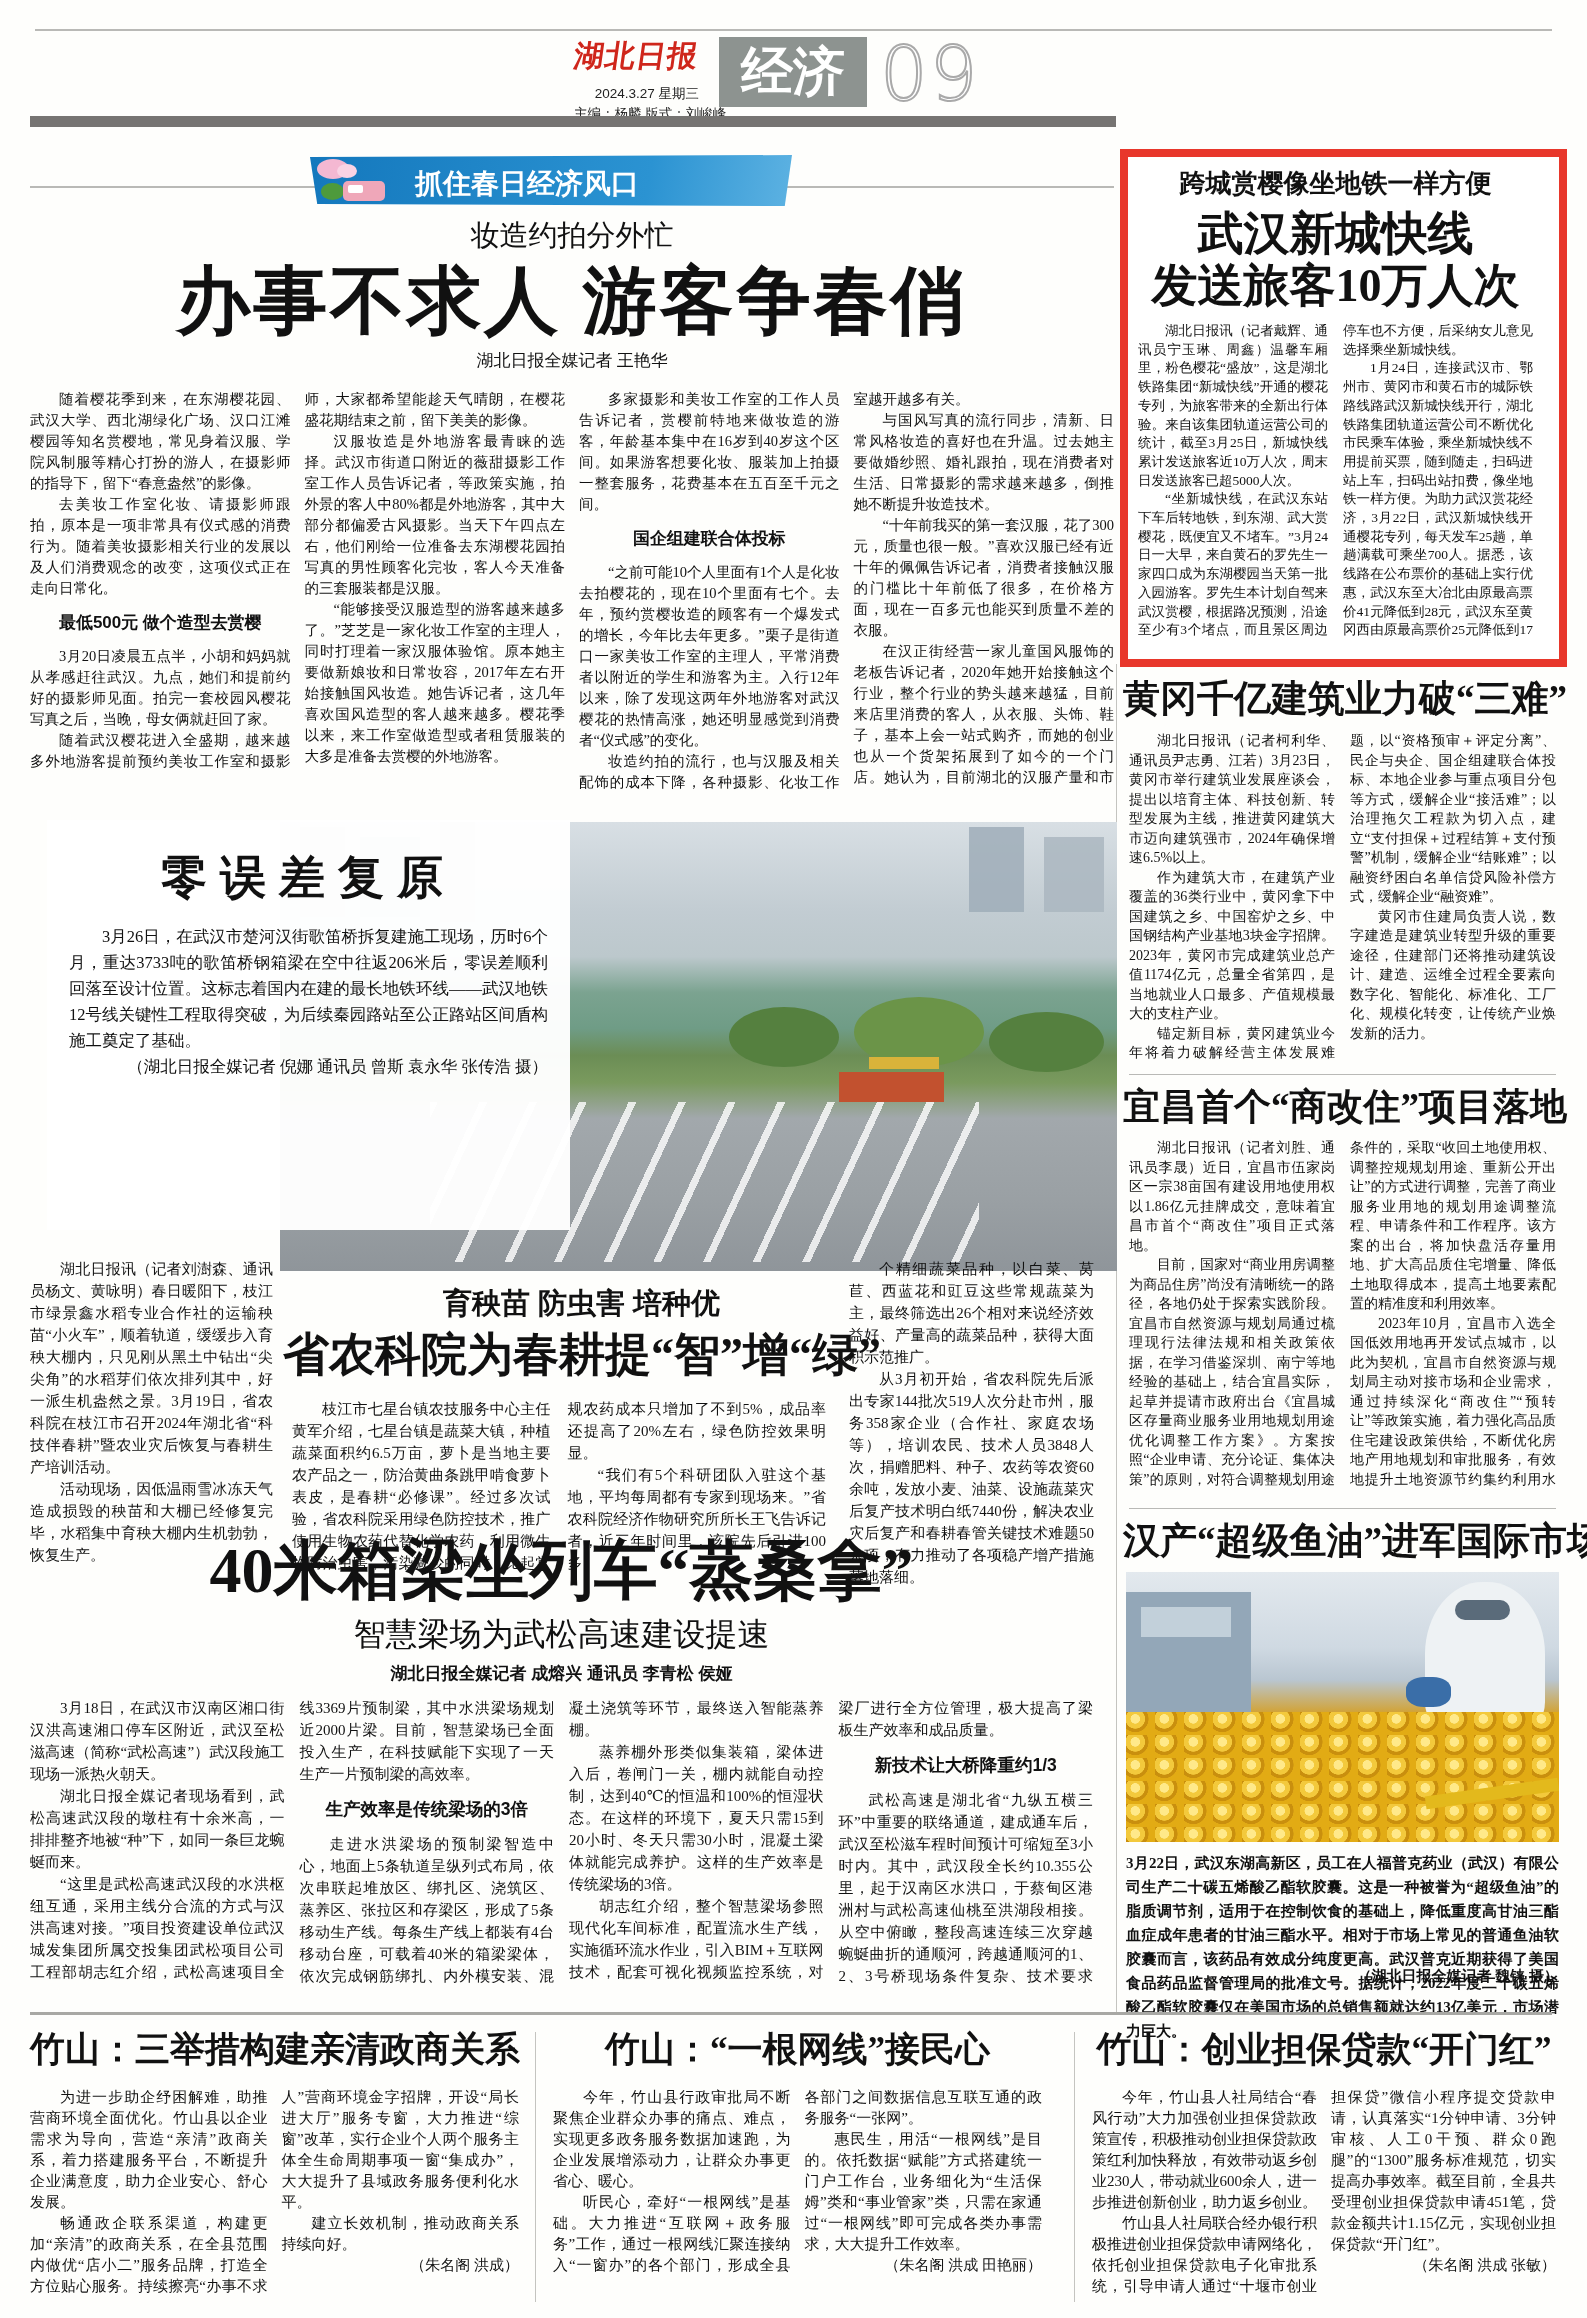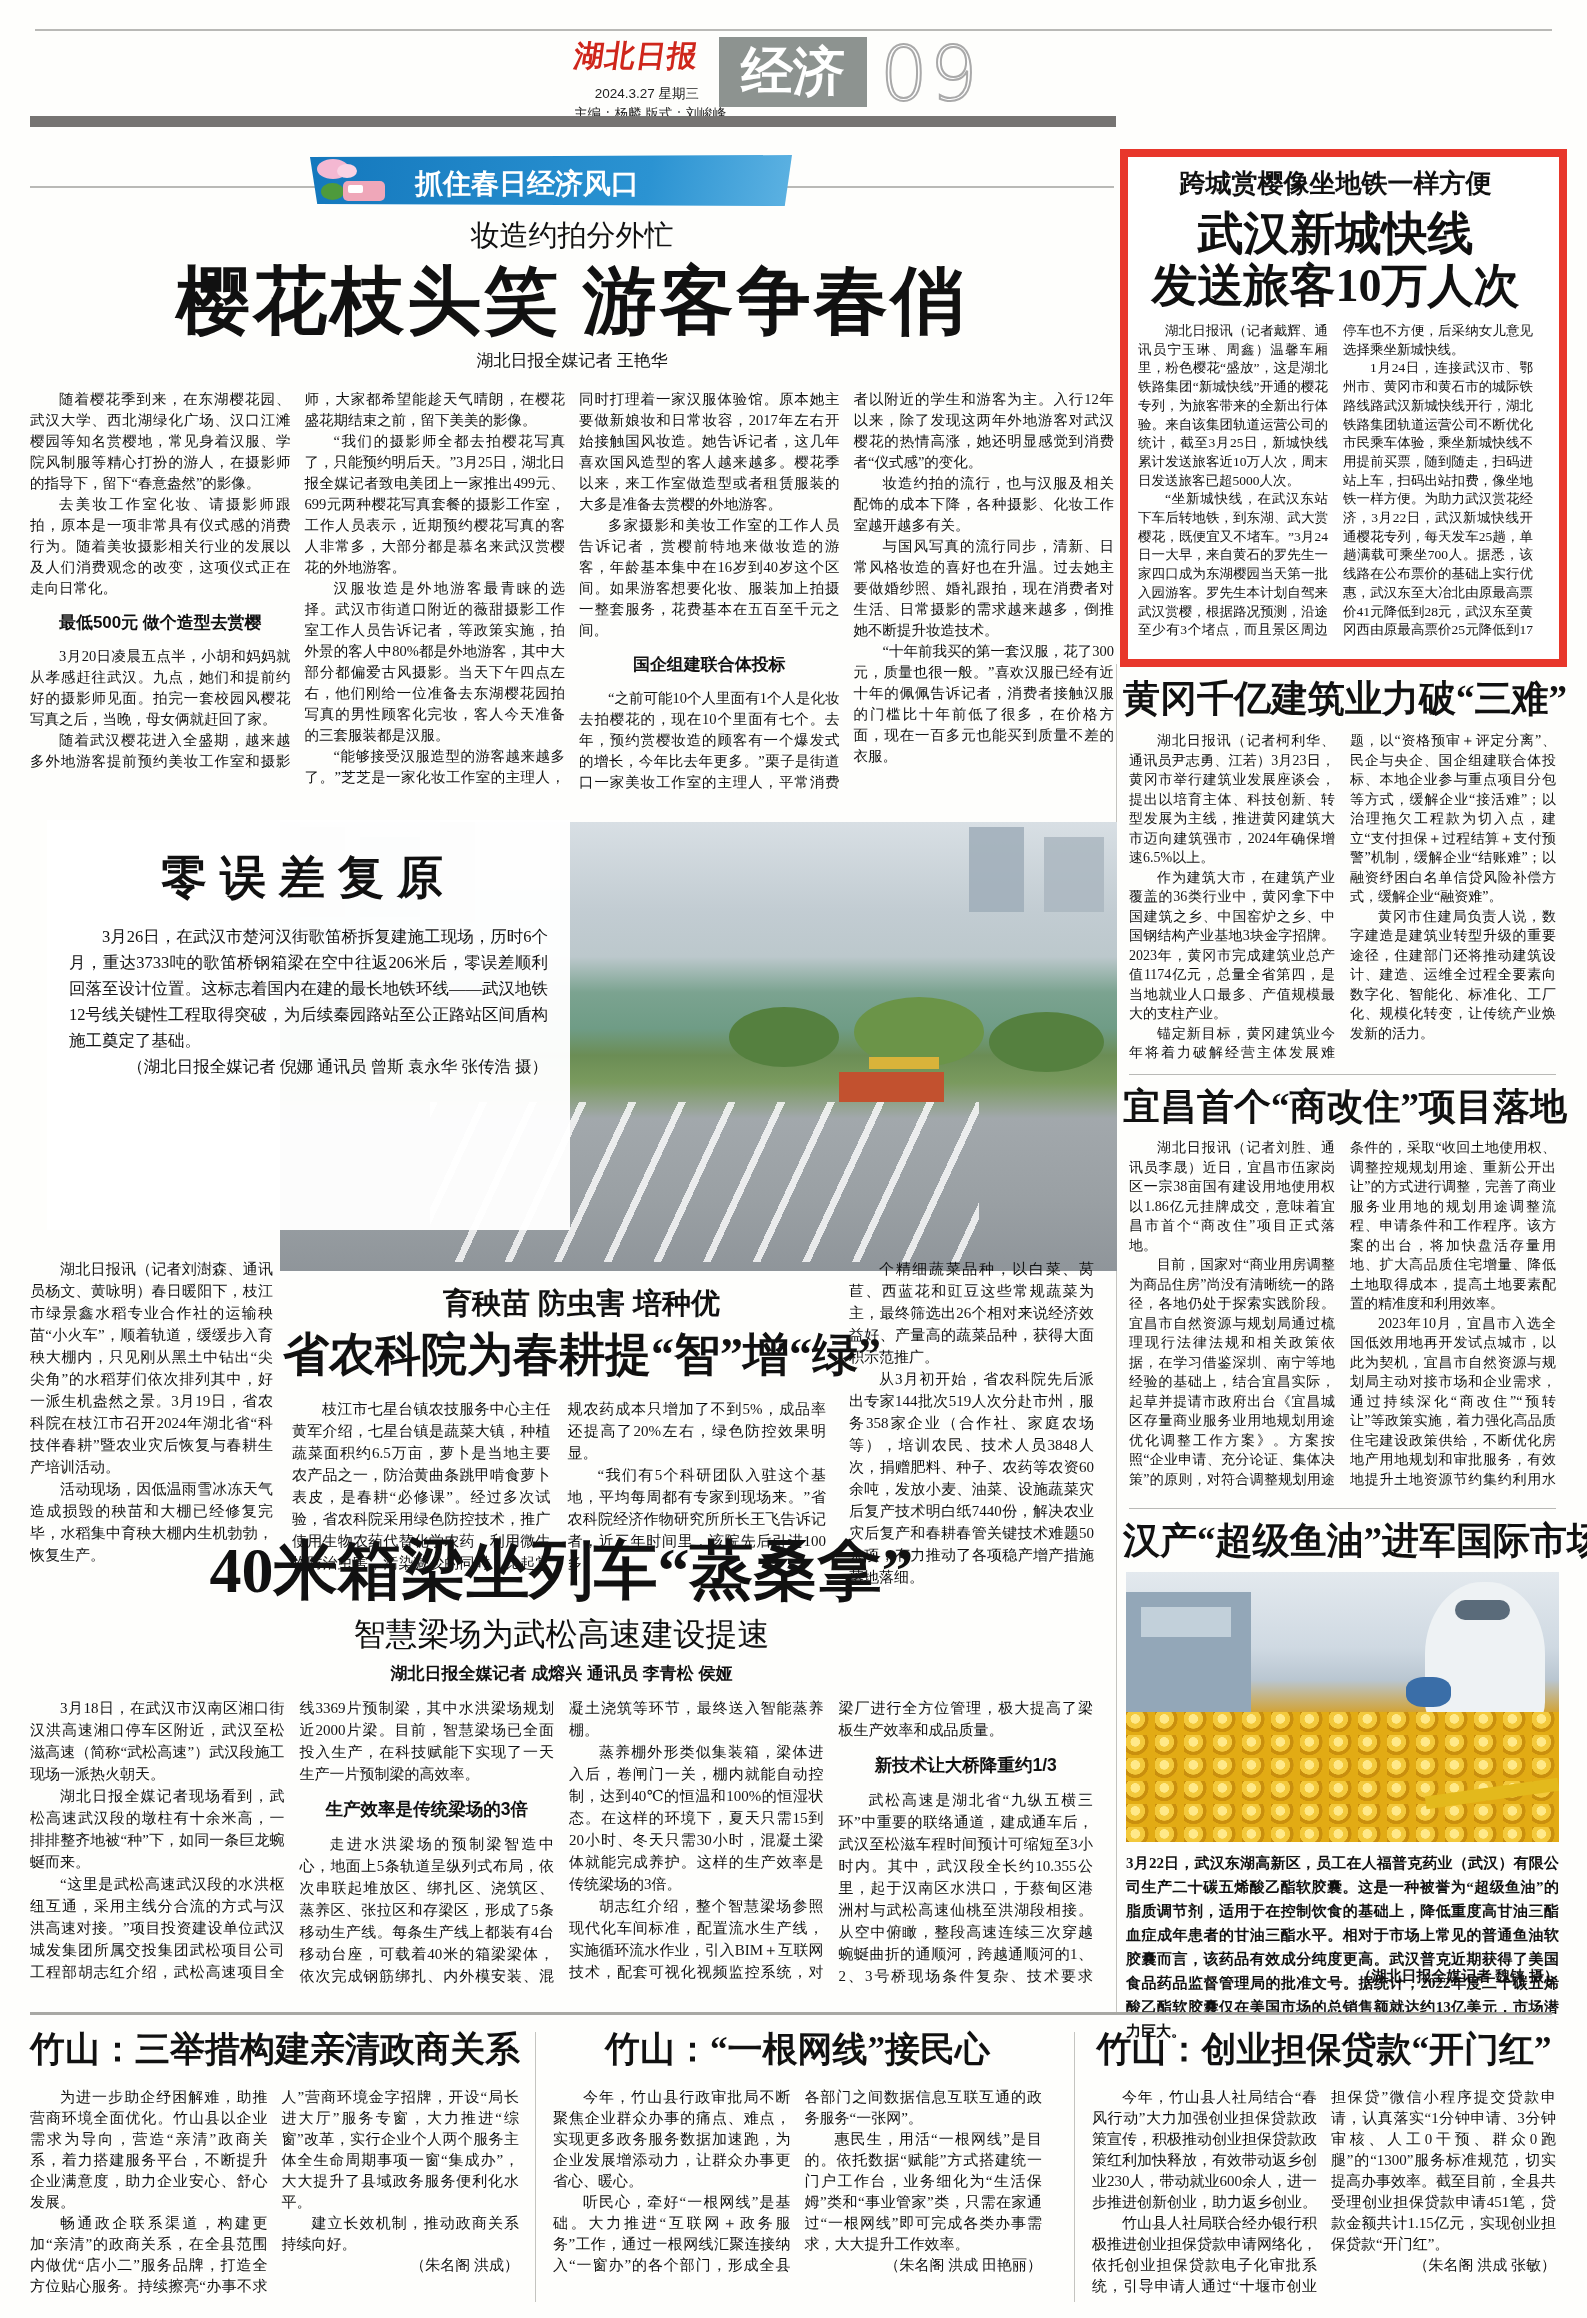--- a/index.html
+++ b/index.html
@@ -89,29 +89,28 @@
       <div class="abs" style="left:0;top:0;width:32px;height:20px;background:#f4b8d2;border-radius:50%;"></div>
       <div class="abs" style="left:20px;top:5px;width:20px;height:14px;background:#f9d3e4;border-radius:50%;"></div>
       <div class="abs" style="left:4px;top:24px;width:23px;height:17px;background:#4e9a3c;border-radius:50%;"></div>
       <div class="abs" style="left:26px;top:22px;width:42px;height:20px;background:#efa7b9;border-radius:5px;"></div>
       <div class="abs" style="left:31px;top:26px;width:15px;height:8px;background:#fff;border-radius:2px;"></div>
     </div>
     <div class="btxt sans abs" style="left:105px;top:10px;">抓住春日经济风口</div>
   </div>
 
   <div class="subtitle abs sans" style="left:30px;top:216px;width:1084px;font-size:29px;">妆造约拍分外忙</div>
-  <div class="headline abs" style="left:30px;top:252px;width:1084px;font-size:74px;letter-spacing:3px;">樱花枝头笑  游客争春俏</div>
+  <div class="headline abs" style="left:30px;top:252px;width:1084px;font-size:74px;letter-spacing:3px;">办事不求人  游客争春俏</div>
   <div class="byline abs" style="left:30px;top:349px;width:1084px;font-size:17px;">湖北日报全媒记者 王艳华</div>
   <div id="mainbody" class="abs flow" style="left:30px;top:389px;width:1084px;height:409px;">
       <p class="para">随着樱花季到来，在东湖樱花园、武汉大学、西北湖绿化广场、汉口江滩樱园等知名赏樱地，常见身着汉服、学院风制服等精心打扮的游人，在摄影师的指导下，留下“春意盎然”的影像。</p>
       <p class="para">去美妆工作室化妆、请摄影师跟拍，原本是一项非常具有仪式感的消费行为。随着美妆摄影相关行业的发展以及人们消费观念的改变，这项仪式正在走向日常化。</p>
       <h3 class="flow-subhead">最低500元 做个造型去赏樱</h3>
       <p class="para">3月20日凌晨五点半，小胡和妈妈就从孝感赶往武汉。九点，她们和提前约好的摄影师见面。拍完一套校园风樱花写真之后，当晚，母女俩就赶回了家。</p>
       <p class="para">随着武汉樱花进入全盛期，越来越多外地游客提前预约美妆工作室和摄影师，大家都希望能趁天气晴朗，在樱花盛花期结束之前，留下美美的影像。</p>
-      <p class="para">“我们的摄影师全都去拍樱花写真了，只能预约明后天。”3月25日，湖北日报全媒记者致电美团上一家推出499元、699元两种樱花写真套餐的摄影工作室，工作人员表示，近期预约樱花写真的客人非常多，大部分都是慕名来武汉赏樱花的外地游客。</p>
       <p class="para">汉服妆造是外地游客最青睐的选择。武汉市街道口附近的薇甜摄影工作室工作人员告诉记者，等政策实施，拍外景的客人中80%都是外地游客，其中大部分都偏爱古风摄影。当天下午四点左右，他们刚给一位准备去东湖樱花园拍写真的男性顾客化完妆，客人今天准备的三套服装都是汉服。</p>
       <p class="para">“能够接受汉服造型的游客越来越多了。”芝芝是一家化妆工作室的主理人，同时打理着一家汉服体验馆。原本她主要做新娘妆和日常妆容，2017年左右开始接触国风妆造。她告诉记者，这几年喜欢国风造型的客人越来越多。樱花季以来，来工作室做造型或者租赁服装的大多是准备去赏樱的外地游客。</p>
       <p class="para">多家摄影和美妆工作室的工作人员告诉记者，赏樱前特地来做妆造的游客，年龄基本集中在16岁到40岁这个区间。如果游客想要化妆、服装加上拍摄一整套服务，花费基本在五百至千元之间。</p>
       <h3 class="flow-subhead">国企组建联合体投标</h3>
       <p class="para">“之前可能10个人里面有1个人是化妆去拍樱花的，现在10个里面有七个。去年，预约赏樱妆造的顾客有一个爆发式的增长，今年比去年更多。”栗子是街道口一家美妆工作室的主理人，平常消费者以附近的学生和游客为主。入行12年以来，除了发现这两年外地游客对武汉樱花的热情高涨，她还明显感觉到消费者“仪式感”的变化。</p>
       <p class="para">妆造约拍的流行，也与汉服及相关配饰的成本下降，各种摄影、化妆工作室越开越多有关。</p>
       <p class="para">与国风写真的流行同步，清新、日常风格妆造的喜好也在升温。过去她主要做婚纱照、婚礼跟拍，现在消费者对生活、日常摄影的需求越来越多，倒推她不断提升妆造技术。</p>
       <p class="para">“十年前我买的第一套汉服，花了300元，质量也很一般。”喜欢汉服已经有近十年的佩佩告诉记者，消费者接触汉服的门槛比十年前低了很多，在价格方面，现在一百多元也能买到质量不差的衣服。</p>
       <p class="para">在汉正街经营一家儿童国风服饰的老板告诉记者，2020年她开始接触这个行业，整个行业的势头越来越猛，目前来店里消费的客人，从衣服、头饰、鞋子，基本上会一站式购齐，而她的创业也从一个货架拓展到了如今的一个门店。她认为，目前湖北的汉服产量和市场还没有完全打开，未来还会有很大的潜力。</p>
     </div>

